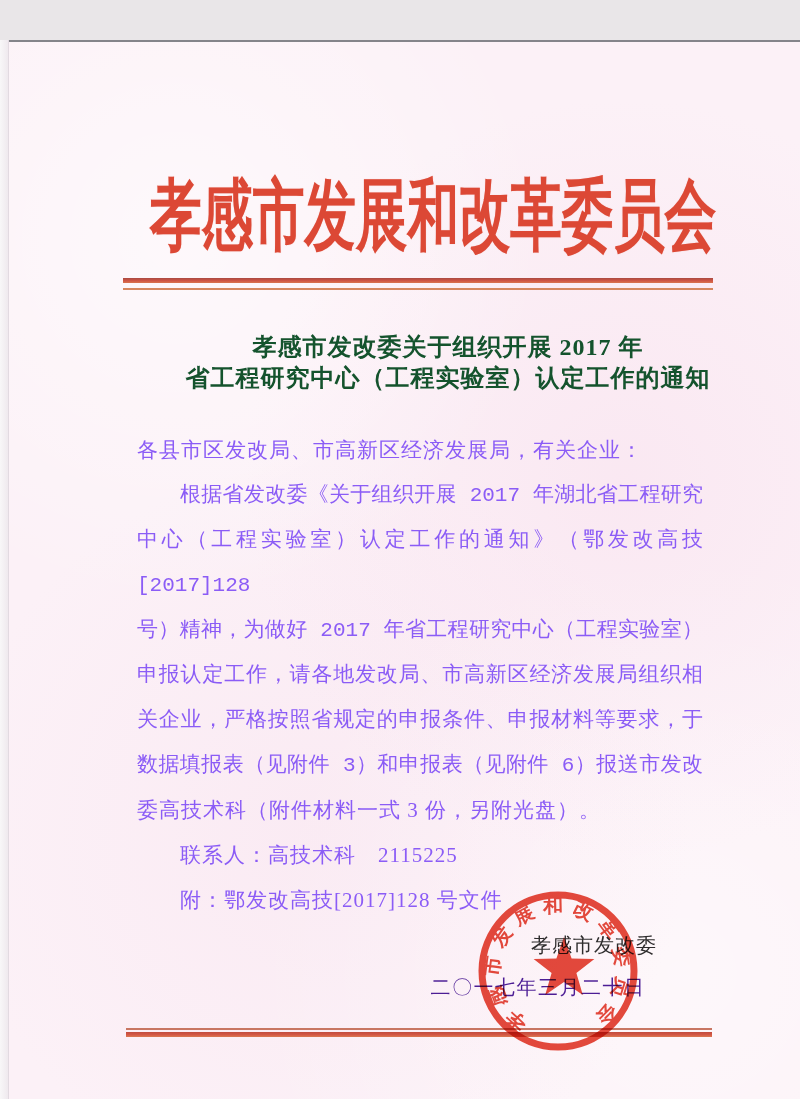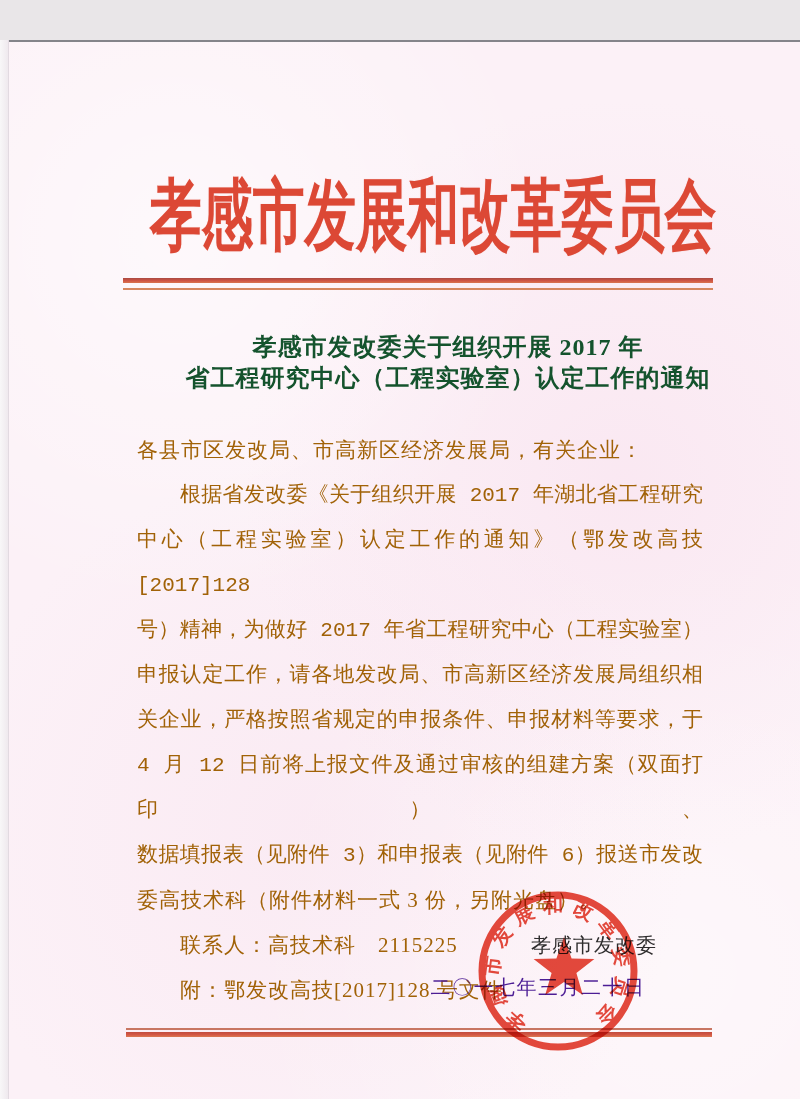--- a/index.html
+++ b/index.html
@@ -38,21 +38,21 @@
   .rule-bot-thin{left:126px;top:988px;width:586px;height:2px;background:#c876628f;background:#c87662;}
   .rule-bot-thick{left:126px;top:992px;width:586px;height:5px;
     background:linear-gradient(180deg,#c14c3e,#d45745 55%,#da7a52);}
 
   .doc-title{
     position:absolute;top:292px;left:10px;width:790px;text-align:center;
     font-size:24px;font-weight:bold;color:#14532d;line-height:31px;letter-spacing:1px;padding-left:43px;
   }
   .body-text{
     position:absolute;left:137px;top:388px;width:566px;
-    font-size:21px;color:#a16207;line-height:45px;
+    font-size:21px;color:#8b5cf6;line-height:45px;
   }
   .body-text .line{white-space:nowrap;letter-spacing:1px;}
   .body-text .fill{white-space:normal;text-align:justify;text-align-last:justify;letter-spacing:0;font-family:Liberation Mono, monospace;}
   .body-text .indent{text-indent:43px;}
 
   .sig{
     position:absolute;left:397px;top:892px;width:260px;text-align:right;
     font-size:20px;color:#2e2c2d;letter-spacing:1px;white-space:nowrap;
   }
   .date{
@@ -85,21 +85,20 @@
     <div>省工程研究中心（工程实验室）认定工作的通知</div>
   </div>
 
   <div class="body-text">
     <div class="line">各县市区发改局、市高新区经济发展局，有关企业：</div>
     <div class="fill indent">根据省发改委《关于组织开展 2017 年湖北省工程研究</div>
     <div class="fill">中心（工程实验室）认定工作的通知》（鄂发改高技[2017]128</div>
     <div class="fill">号）精神，为做好 2017 年省工程研究中心（工程实验室）</div>
     <div class="fill">申报认定工作，请各地发改局、市高新区经济发展局组织相</div>
     <div class="fill">关企业，严格按照省规定的申报条件、申报材料等要求，于</div>
-    <div class="fill">4 月 12 日前将上报文件及通过审核的组建方案（双面打印）、</div>
     <div class="fill">数据填报表（见附件 3）和申报表（见附件 6）报送市发改</div>
     <div class="line">委高技术科（附件材料一式 3 份，另附光盘）。</div>
     <div class="line indent">联系人：高技术科　2115225</div>
     <div class="line indent">附：鄂发改高技[2017]128 号文件</div>
   </div>
 
   <div class="sig">孝感市发改委</div>
   <div class="date">二〇一七年三月二十日</div>
 
   <div class="rule rule-bot-thin"></div>

